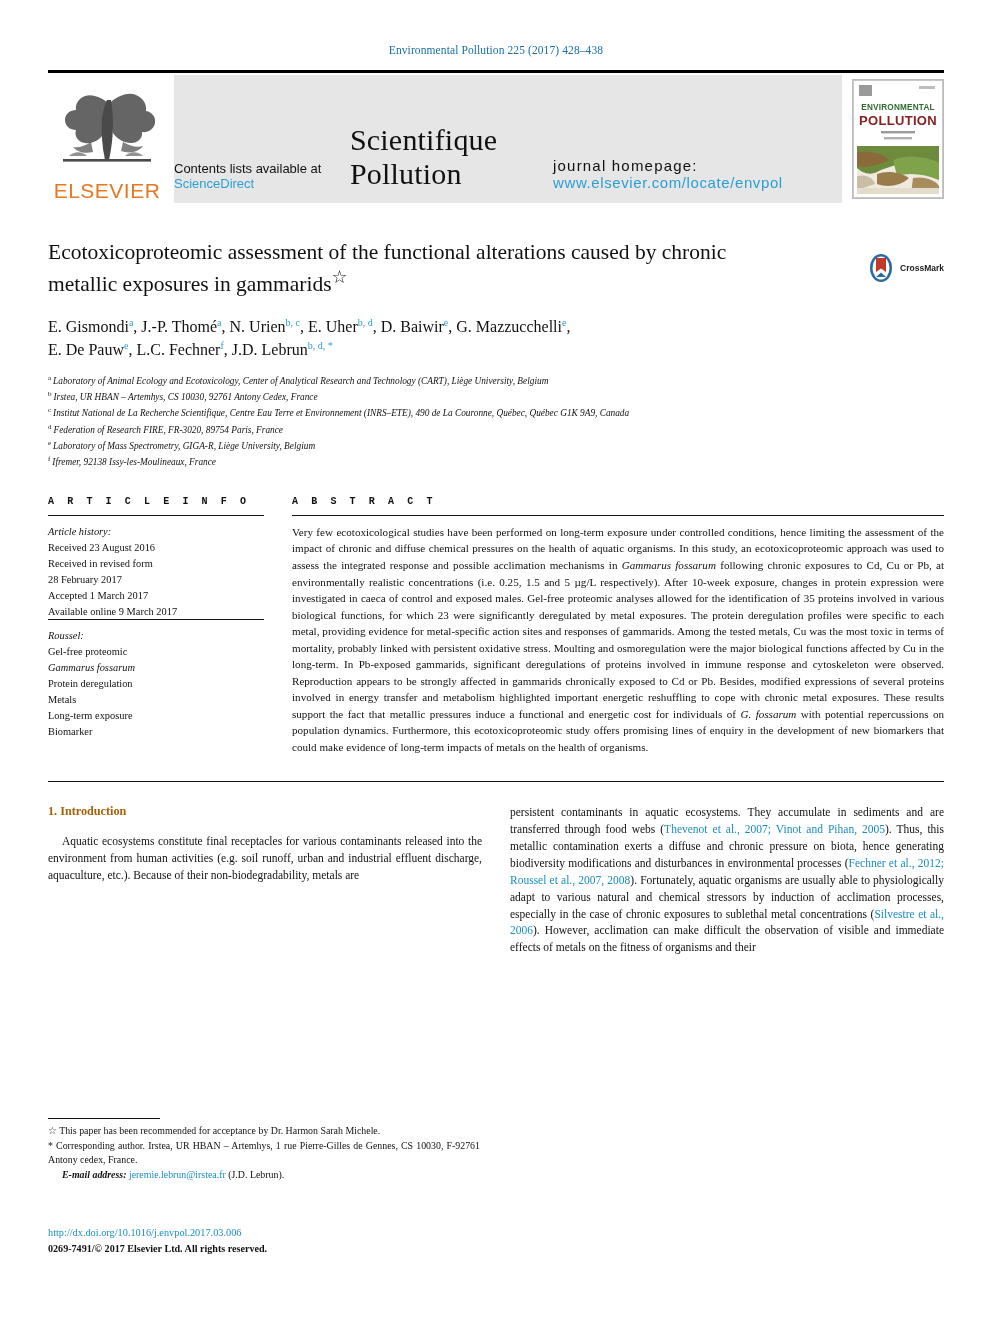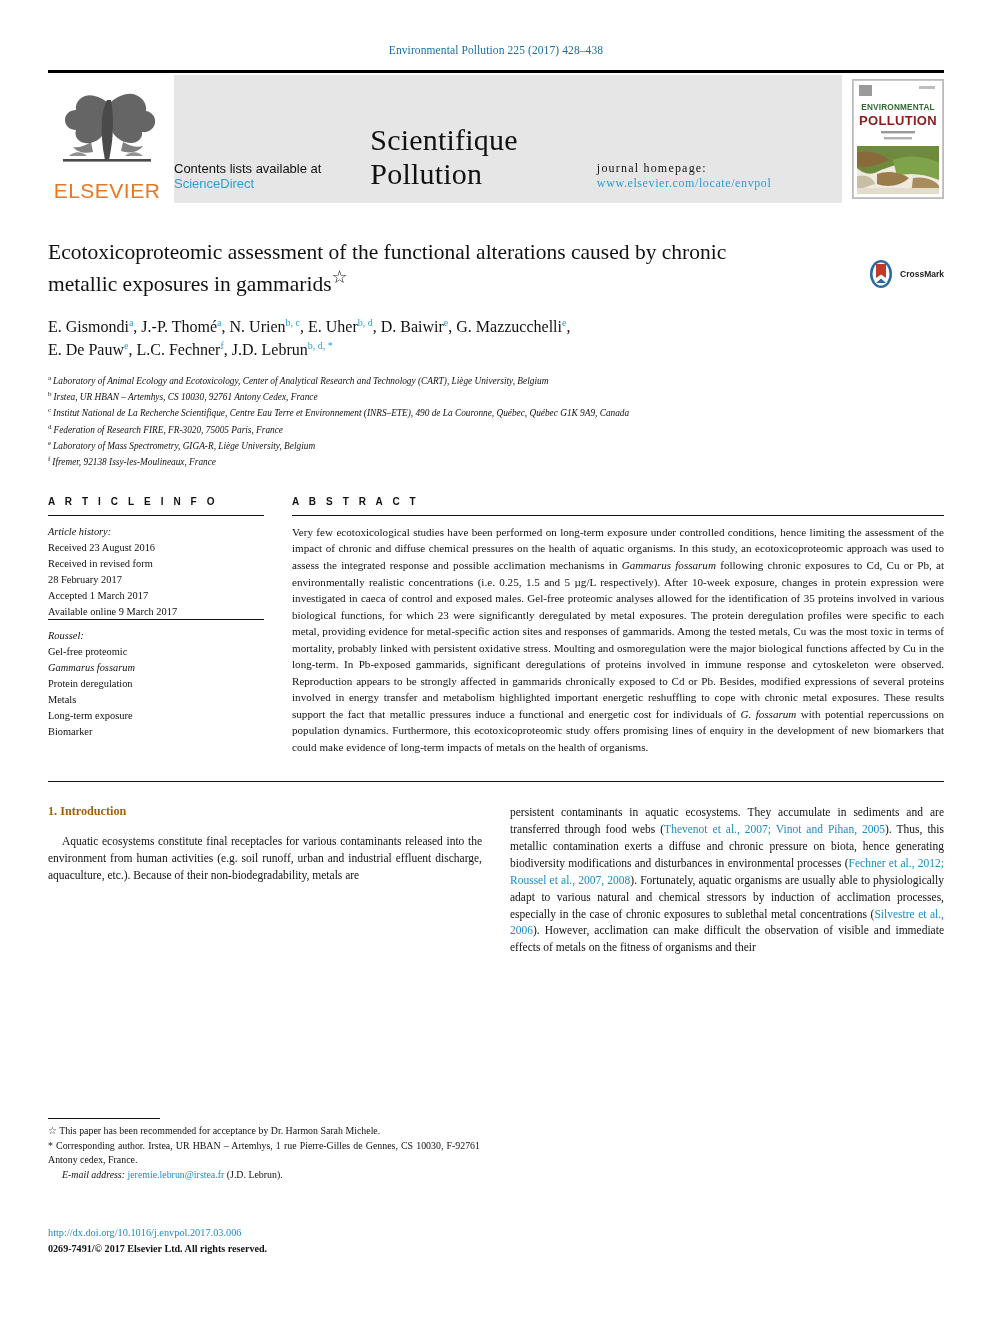--- a/index.html
+++ b/index.html
@@ -68,22 +68,22 @@
     color: #111;
   }
   .contents-line .sd { color: #2a9fd6; }
   .journal-name {
     font-family: "Liberation Serif", serif;
     font-size: 30px;
     color: #111;
     letter-spacing: 0.2px;
   }
   .homepage-line {
-    font-family: Liberation Serif, serif;
-    font-size: 12px;
+    font-family: Liberation Sans, sans-serif;
+    font-size: 15px;
     color: #111;
     letter-spacing: 1.2px;
   }
   .homepage-line .url { color: #2a9fd6; letter-spacing: 0.6px; }
   .cover {
     width: 92px;
     flex: 0 0 92px;
     border: 1px solid #bbb;
     background: #fff;
     position: relative;
@@ -99,21 +99,21 @@
     font-size: 21.5px;
     line-height: 1.27;
     color: #111;
     max-width: 700px;
     font-weight: normal;
     margin: 0;
   }
   .crossmark {
     position: absolute;
     right: 0;
-    top: 20px;
+    top: 14px;
     display: flex;
     align-items: center;
     gap: 4px;
   }
   .crossmark-label {
     font-family: "Liberation Sans", sans-serif;
     font-size: 8.5px;
     font-weight: bold;
     color: #222;
   }
@@ -145,21 +145,21 @@
 
   
   .infoabs {
     margin: 26px 48px 0 48px;
     display: flex;
     gap: 28px;
   }
   .col-info { width: 216px; flex: 0 0 216px; }
   .col-abs  { flex: 1 1 auto; }
   .sec-head {
-    font-family: Liberation Sans, sans-serif;
+    font-family: Liberation Mono, monospace;
     font-weight: bold;
     font-size: 10px;
     letter-spacing: 3.6px;
     color: #111;
     margin-bottom: 8px;
   }
   .hr-rule { border-top: 1.6px solid #111; margin: 0 0 8px 0; }
   .hr-rule.thin { border-top: 1.3px solid #111; }
   .info-block {
     font-family: "Liberation Serif", serif;
@@ -223,21 +223,21 @@
   .fn-rule { border-top: 1.1px solid #111; width: 112px; margin-bottom: 5px; }
   .fn {
     font-family: "Liberation Serif", serif;
     font-size: 9.9px;
     line-height: 1.42;
     text-align: justify;
     color: #111;
     margin: 0 0 1px 0;
   }
   .fn .mark { }
-  .fn .email-label { font-style: italic; }
+  .fn .email-label { font-style: italic; font-weight: bold; }
   .fn a, .link { color: #1a8cc4; text-decoration: none; }
   .doi-block {
     position: absolute;
     left: 48px;
     top: 1225px;
     width: 440px;
     font-family: "Liberation Serif", serif;
     font-size: 10.3px;
     line-height: 1.55;
   }
@@ -338,21 +338,21 @@
 
     <div class="authors">
       <span>E. Gismondi</span><sup>a</sup>, <span>J.-P. Thomé</span><sup>a</sup>, <span>N. Urien</span><sup>b, c</sup>, <span>E. Uher</span><sup>b, d</sup>, <span>D. Baiwir</span><sup>e</sup>, <span>G. Mazzucchelli</span><sup>e</sup>,<br>
       <span>E. De Pauw</span><sup>e</sup>, <span>L.C. Fechner</span><sup>f</sup>, <span>J.D. Lebrun</span><sup>b, d, *</sup>
     </div>
 
     <div class="affiliations">
       <div><sup>a</sup><span>Laboratory of Animal Ecology and Ecotoxicology, Center of Analytical Research and Technology (CART), Liège University, Belgium</span></div>
       <div><sup>b</sup><span>Irstea, UR HBAN – Artemhys, CS 10030, 92761 Antony Cedex, France</span></div>
       <div><sup>c</sup><span>Institut National de La Recherche Scientifique, Centre Eau Terre et Environnement (INRS–ETE), 490 de La Couronne, Québec, Québec G1K 9A9, Canada</span></div>
-      <div><sup>d</sup><span>Federation of Research FIRE, FR-3020, 75005 Paris, France</span></div>
+      <div><sup>d</sup><span>Federation of Research FIRE, FR-3020, 89754 Paris, France</span></div>
       <div><sup>e</sup><span>Laboratory of Mass Spectrometry, GIGA-R, Liège University, Belgium</span></div>
       <div><sup>f</sup><span>Ifremer, 92138 Issy-les-Moulineaux, France</span></div>
     </div>
   </div>
 
   <div class="infoabs">
 
     <div class="col-info">
       <div class="sec-head">A R T I C L E   I N F O</div>
       <div class="hr-rule"></div>

